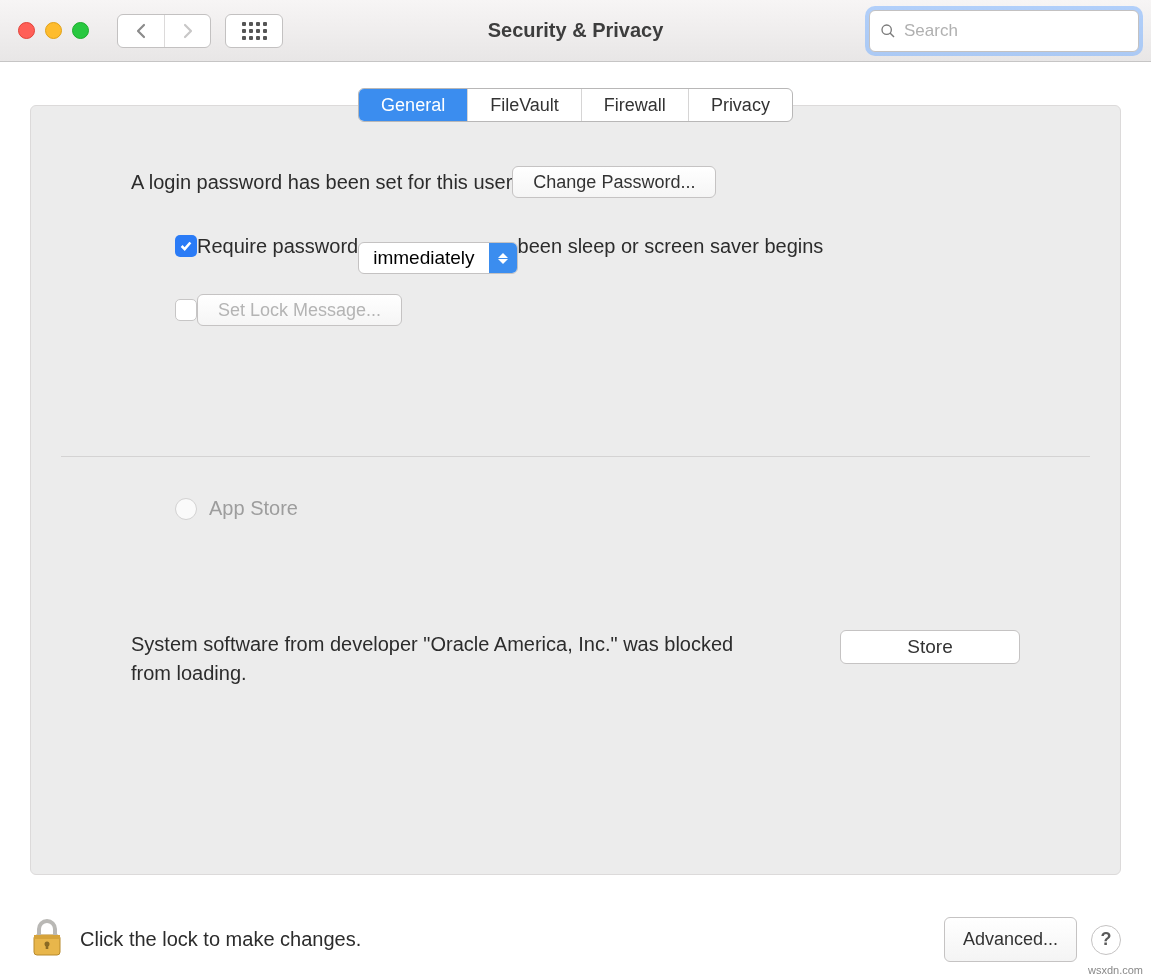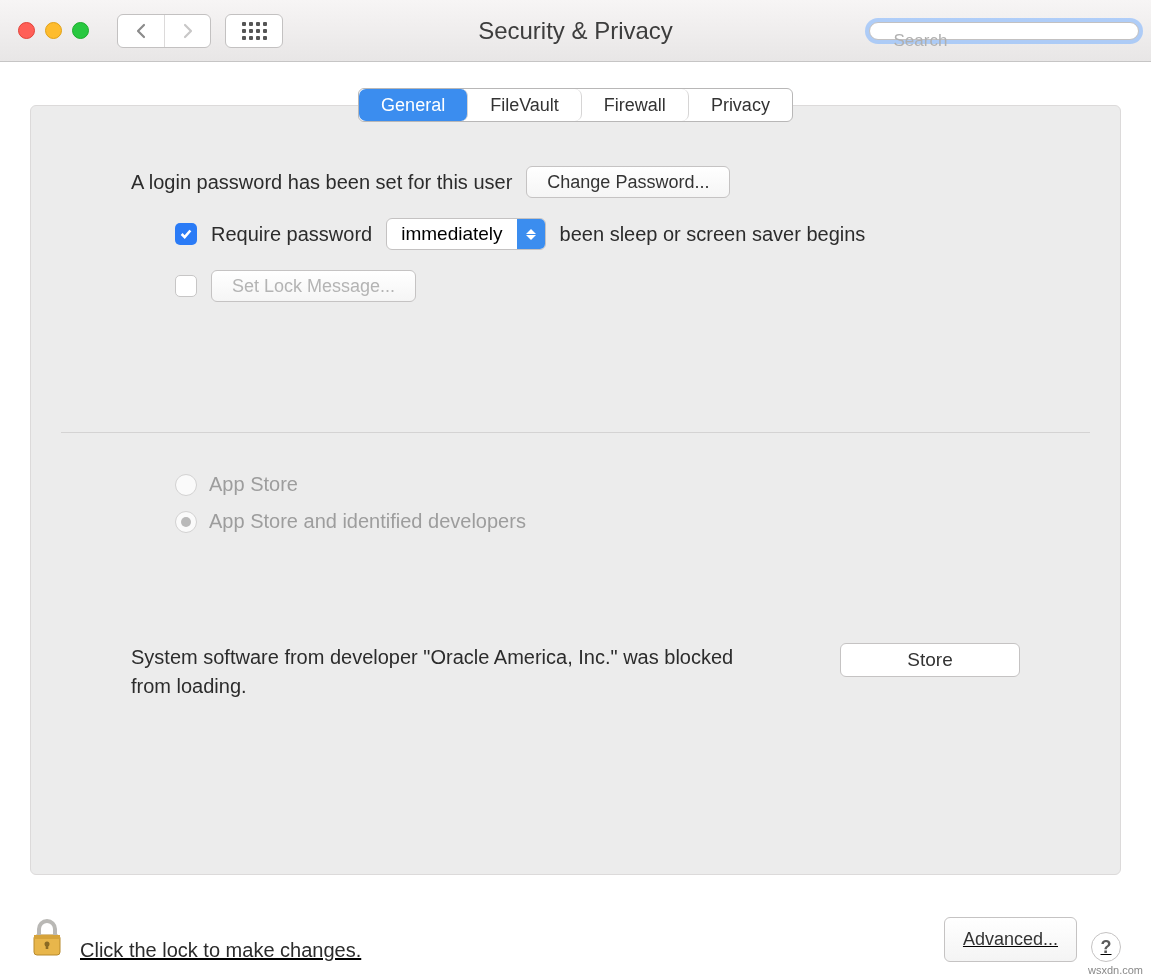--- a/index.html
+++ b/index.html
@@ -45,31 +45,31 @@
       border: 1px solid #c3c1c1;
       border-radius: 6px;
       width: 58px; height: 34px;
       display: flex; align-items: center; justify-content: center;
       color: #555;
     }
     .dots-grid { display: grid; grid-template-columns: repeat(4, 4px); grid-template-rows: repeat(3, 4px); gap: 3px; }
     .dots-grid span { background: #555; border-radius: 1px; }
     .title-text {
       position: absolute; left: 50%; transform: translateX(-50%);
-      font-size: 24px; font-weight: 400; color: #3d3d3d;
+      font-size: 20px; font-weight: 700; color: #3d3d3d;
     }
     .search-wrap {
       margin-left: auto;
-      width: 270px; height: 18px;
+      width: 270px; height: 42px;
       background: #fff;
       border: 1px solid #c3c1c1;
-      border-radius: 12px;
+      border-radius: 6px;
       box-shadow: 0 0 0 4px rgba(120,176,255,0.55);
       display: flex; align-items: center;
-      padding: 0 10px; gap: 8px; flex-direction: column;
+      padding: 0 10px; gap: 8px;
     }
     .search-wrap svg { width: 16px; height: 16px; stroke: #7a7a7a; fill: none; }
     .search-input {
       border: none; outline: none; font-size: 17px; flex: 1;
       background: transparent;
     }
     .search-input::placeholder { color: #b0b0b0; }
 
     
     .content {
@@ -79,34 +79,34 @@
     }
     .tabs-row {
       display: flex; justify-content: center; position: relative; z-index: 2;
     }
     .segmented {
       display: flex; border: 1px solid #b8b7b7; border-radius: 6px; overflow: hidden;
       background: #fff; height: 34px;
     }
     .segmented .tab {
       padding: 4px 22px; display: flex; align-items: center; font-size: 18px; color: #333;
-      border-right: 1px solid #d6d5d5; cursor: default; border-radius: 7px;
+      border-right: 1px solid #d6d5d5; cursor: default;
     }
     .segmented .tab:last-child { border-right: none; }
     .segmented .tab.active { background: #3b8def; color: #fff; }
 
     .panel {
       margin-top: -17px;
       border: 1px solid #dcdada;
       border-radius: 6px;
       background: #ececec;
       padding: 60px 100px 40px 100px;
       min-height: 770px;
     }
-    .row { display: flex; align-items: center; gap: 14px; margin-bottom: 20px; flex-wrap: wrap; }
+    .row { display: flex; align-items: center; margin-bottom: 20px; flex-wrap: wrap; }
     .label-text { font-size: 20px; color: #2c2c2c; }
     .disabled-text { color: #9d9d9d; font-size: 20px; }
     .push-btn {
       background: linear-gradient(#ffffff, #f5f5f5);
       border: 1px solid #c5c3c3;
       border-radius: 6px;
       height: 32px; padding: 0 20px;
       font-size: 18px; color: #333;
       display: inline-flex; align-items: center;
       cursor: default;
@@ -117,21 +117,21 @@
       display: inline-flex; align-items: center; justify-content: center;
       flex-shrink: 0;
     }
     .checkbox.checked { background: #2a7bf6; }
     .checkbox.checked svg { stroke: #fff; stroke-width: 3; fill: none; width: 14px; height: 14px; }
     .checkbox.unchecked { background: #fff; border: 1px solid #c7c6c6; }
     .indent { margin-left: 44px; }
     .select {
       display: inline-flex; align-items: center;
       background: #fff; border: 1px solid #c4c2c2; border-radius: 6px;
-      height: 32px; overflow: hidden; font-size: 19px;
+      height: 32px; overflow: hidden; font-size: 19px; margin-top: 24px;
     }
     .select .sel-text { padding: 0 14px; }
     .select .sel-arrows {
       background: #3b8def; width: 28px; height: 100%;
       display: flex; flex-direction: column; align-items: center; justify-content: center;
       gap: 1px;
     }
     .select .sel-arrows span {
       width: 0; height: 0; border-left: 5px solid transparent; border-right: 5px solid transparent;
     }
@@ -158,21 +158,21 @@
     .allow-btn {
       background: #fff; border: 1px solid #c5c3c3; border-radius: 6px;
       height: 34px; width: 180px; font-size: 19px; color: #333;
       display: inline-flex; align-items: center; justify-content: center;
     }
 
     
     .footer {
       position: absolute;
       left: 30px; right: 30px; bottom: 18px;
-      display: flex; align-items: flex-end; text-decoration: underline;
+      display: flex; align-items: center;
     }
     .lock-icon { width: 34px; height: 40px; margin-right: 16px; }
     .footer-text { font-size: 20px; color: #2c2c2c; }
     .advanced-btn {
       margin-left: auto; margin-right: 14px;
       background: linear-gradient(#ffffff, #f4f4f4);
       border: 1px solid #c5c3c3; border-radius: 6px;
       height: 45px; padding: 0 18px; font-size: 18px; color: #333;
       display: inline-flex; align-items: center;
     }
@@ -274,24 +274,20 @@
       <button class="push-btn disabled">Set Lock Message...</button>
     </div>
 
     <hr class="divider">
 
 
     <div class="radio-row">
       <span class="radio"></span>
       <span class="disabled-text">App Store</span>
     </div>
-    <div class="radio-row">
-      <span class="radio selected"></span>
-      <span class="disabled-text">App Store and identified developers</span>
-    </div>
 
     <div class="blocked-row">
       <div class="blocked-text">System software from developer "Oracle America, Inc." was blocked from loading.</div>
       <button class="allow-btn">Store</button>
     </div>
 
   </div>
 
   <div class="footer">
     <span>

